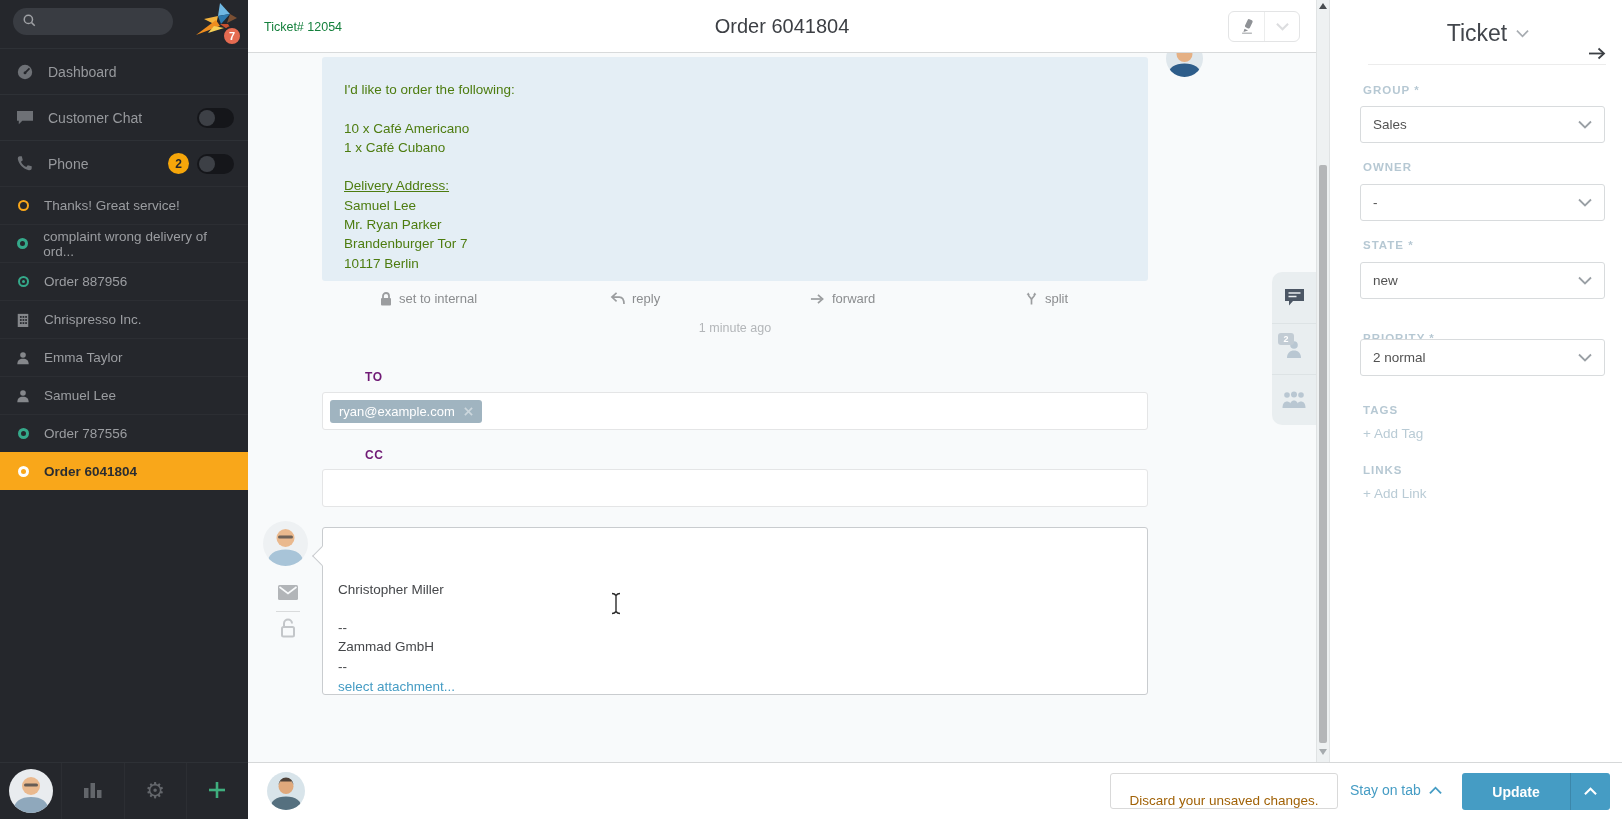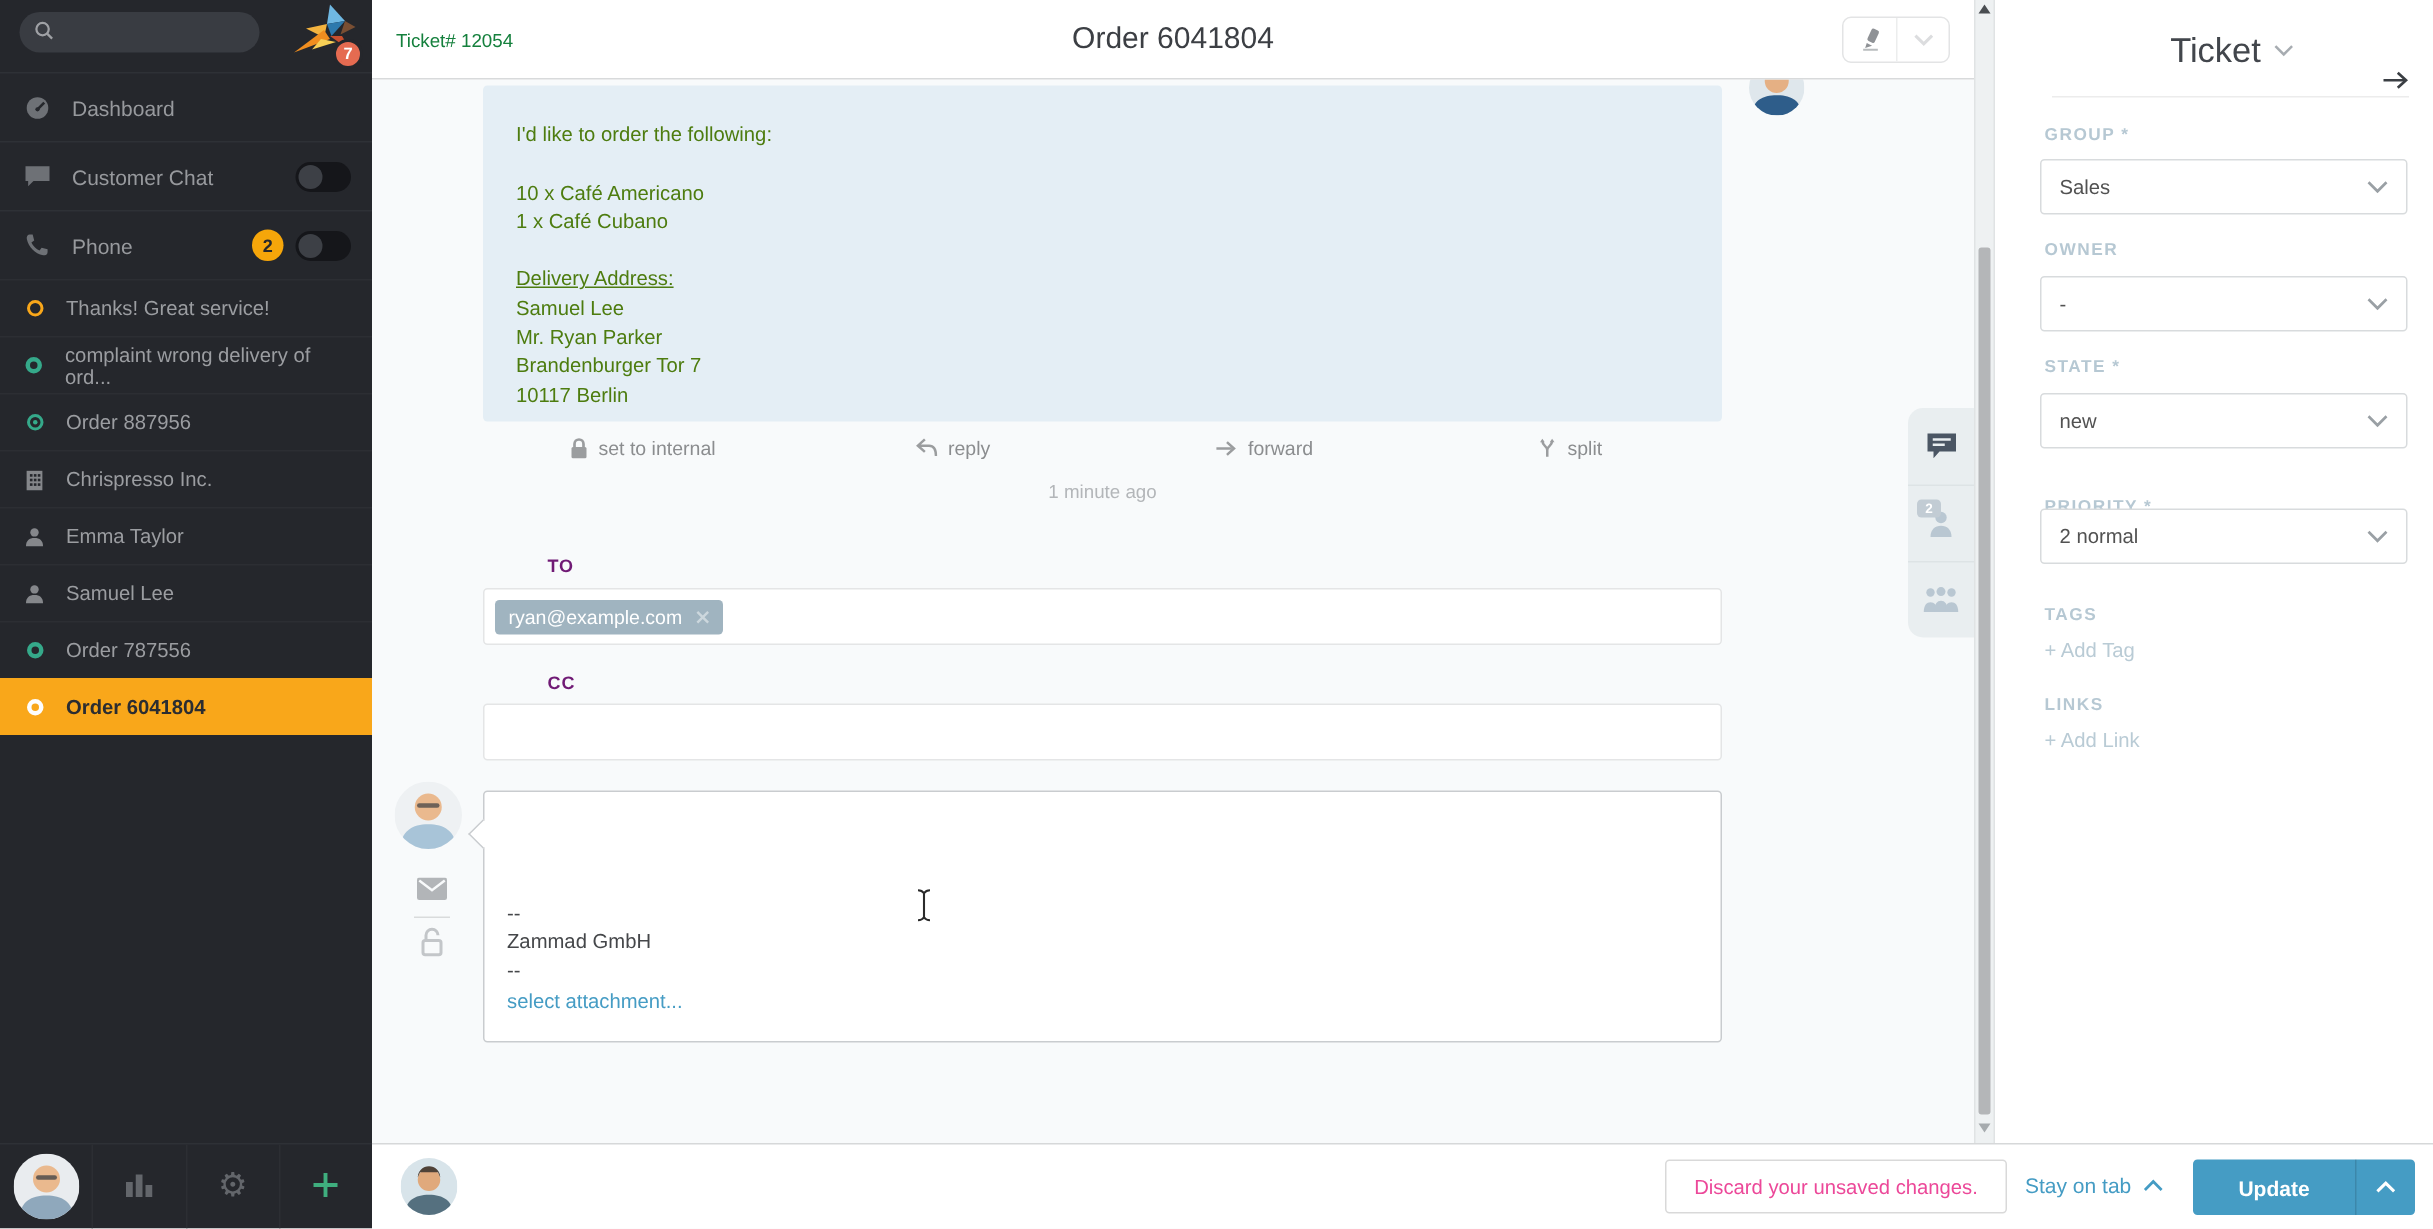--- a/index.html
+++ b/index.html
@@ -86,21 +86,21 @@
   .rb-arrow { margin-left:auto; cursor:pointer; display:flex; }
   .rb-divider { position:absolute; left:38px; right:16px; top:64px; border-top:1px solid #ececec; }
   .rb-label { position:absolute; left:33px; font-size:11.5px; font-weight:bold; letter-spacing:1px; color:#b6c8d3; }
   .rb-select { position:absolute; left:30px; width:245px; height:37px; border:1px solid #d8dbdd; border-radius:3px; background:#fff; display:flex; align-items:center; padding:0 12px; color:#525252; cursor:pointer; }
   .rb-select svg { margin-left:auto; }
   .rb-add { position:absolute; left:33px; color:#b9cbd5; font-size:13.5px; cursor:pointer; }
 
   
   .bottombar { position:absolute; left:248px; top:762px; width:1374px; height:57px; background:#fff; border-top:1px solid #d6d8d9; z-index:7; }
   .bb-avatar { position:absolute; left:19px; top:9px; width:38px; height:38px; }
-  .discard-btn { position:absolute; left:862px; top:10px; width:228px; height:36px; background:#fff; border:1px solid #d9d9d9; border-radius:3px; color:#ec4899; font-size:13.5px; display:flex; align-items:center; justify-content:center; cursor:pointer; }
+  .discard-btn { position:absolute; left:862px; top:10px; width:228px; height:36px; background:#fff; border:1px solid #d9d9d9; border-radius:3px; color:#a16207; font-size:13.5px; display:flex; align-items:flex-end; justify-content:center; cursor:pointer; }
   .stay-link { position:absolute; left:1102px; top:19px; color:#459cc4; font-size:14px; display:flex; align-items:center; gap:8px; cursor:pointer; }
   .update-btn { position:absolute; left:1214px; top:10px; width:148px; height:37px; background:#459cc4; border-radius:3px; display:flex; color:#fff; cursor:pointer; }
   .update-txt { flex:1; display:flex; align-items:center; justify-content:center; font-weight:bold; font-size:14px; }
   .update-caret { width:40px; border-left:1px solid rgba(0,0,0,.13); display:flex; align-items:center; justify-content:center; }
 </style>
 </head>
 <body>
 
 <div class="app">
 
@@ -372,20 +372,21 @@
       <svg width="16" height="21" viewBox="0 0 16 21">
           <path d="M4 9 V5.5 a4 4 0 0 1 8 0" fill="none" stroke="#c3c6c9" stroke-width="2"></path>
           <rect x="2" y="9" width="12" height="9.5" rx="1.5" fill="none" stroke="#c3c6c9" stroke-width="2"></rect>
         </svg>
     </span>
 
     <div class="compose-tail"></div>
     <div class="compose-box">
       <div class="sp"></div>
       <div class="sp"></div>
+      <div>Christopher Miller</div>
       <div class="sp"></div>
       <div>--</div>
       <div>Zammad GmbH</div>
       <div>--</div>
       <span class="attach-link">select attachment...</span>
     </div>
 
     <span class="ibeam">
       <svg width="12" height="23" viewBox="0 0 12 23">
           <path d="M2 1.5 C4 1.5 5 2 6 3.5 C7 2 8 1.5 10 1.5 M6 3.5 V19.5 M2 21.5 C4 21.5 5 21 6 19.5 C7 21 8 21.5 10 21.5" fill="none" stroke="#2b2b2b" stroke-width="1.4"></path>

